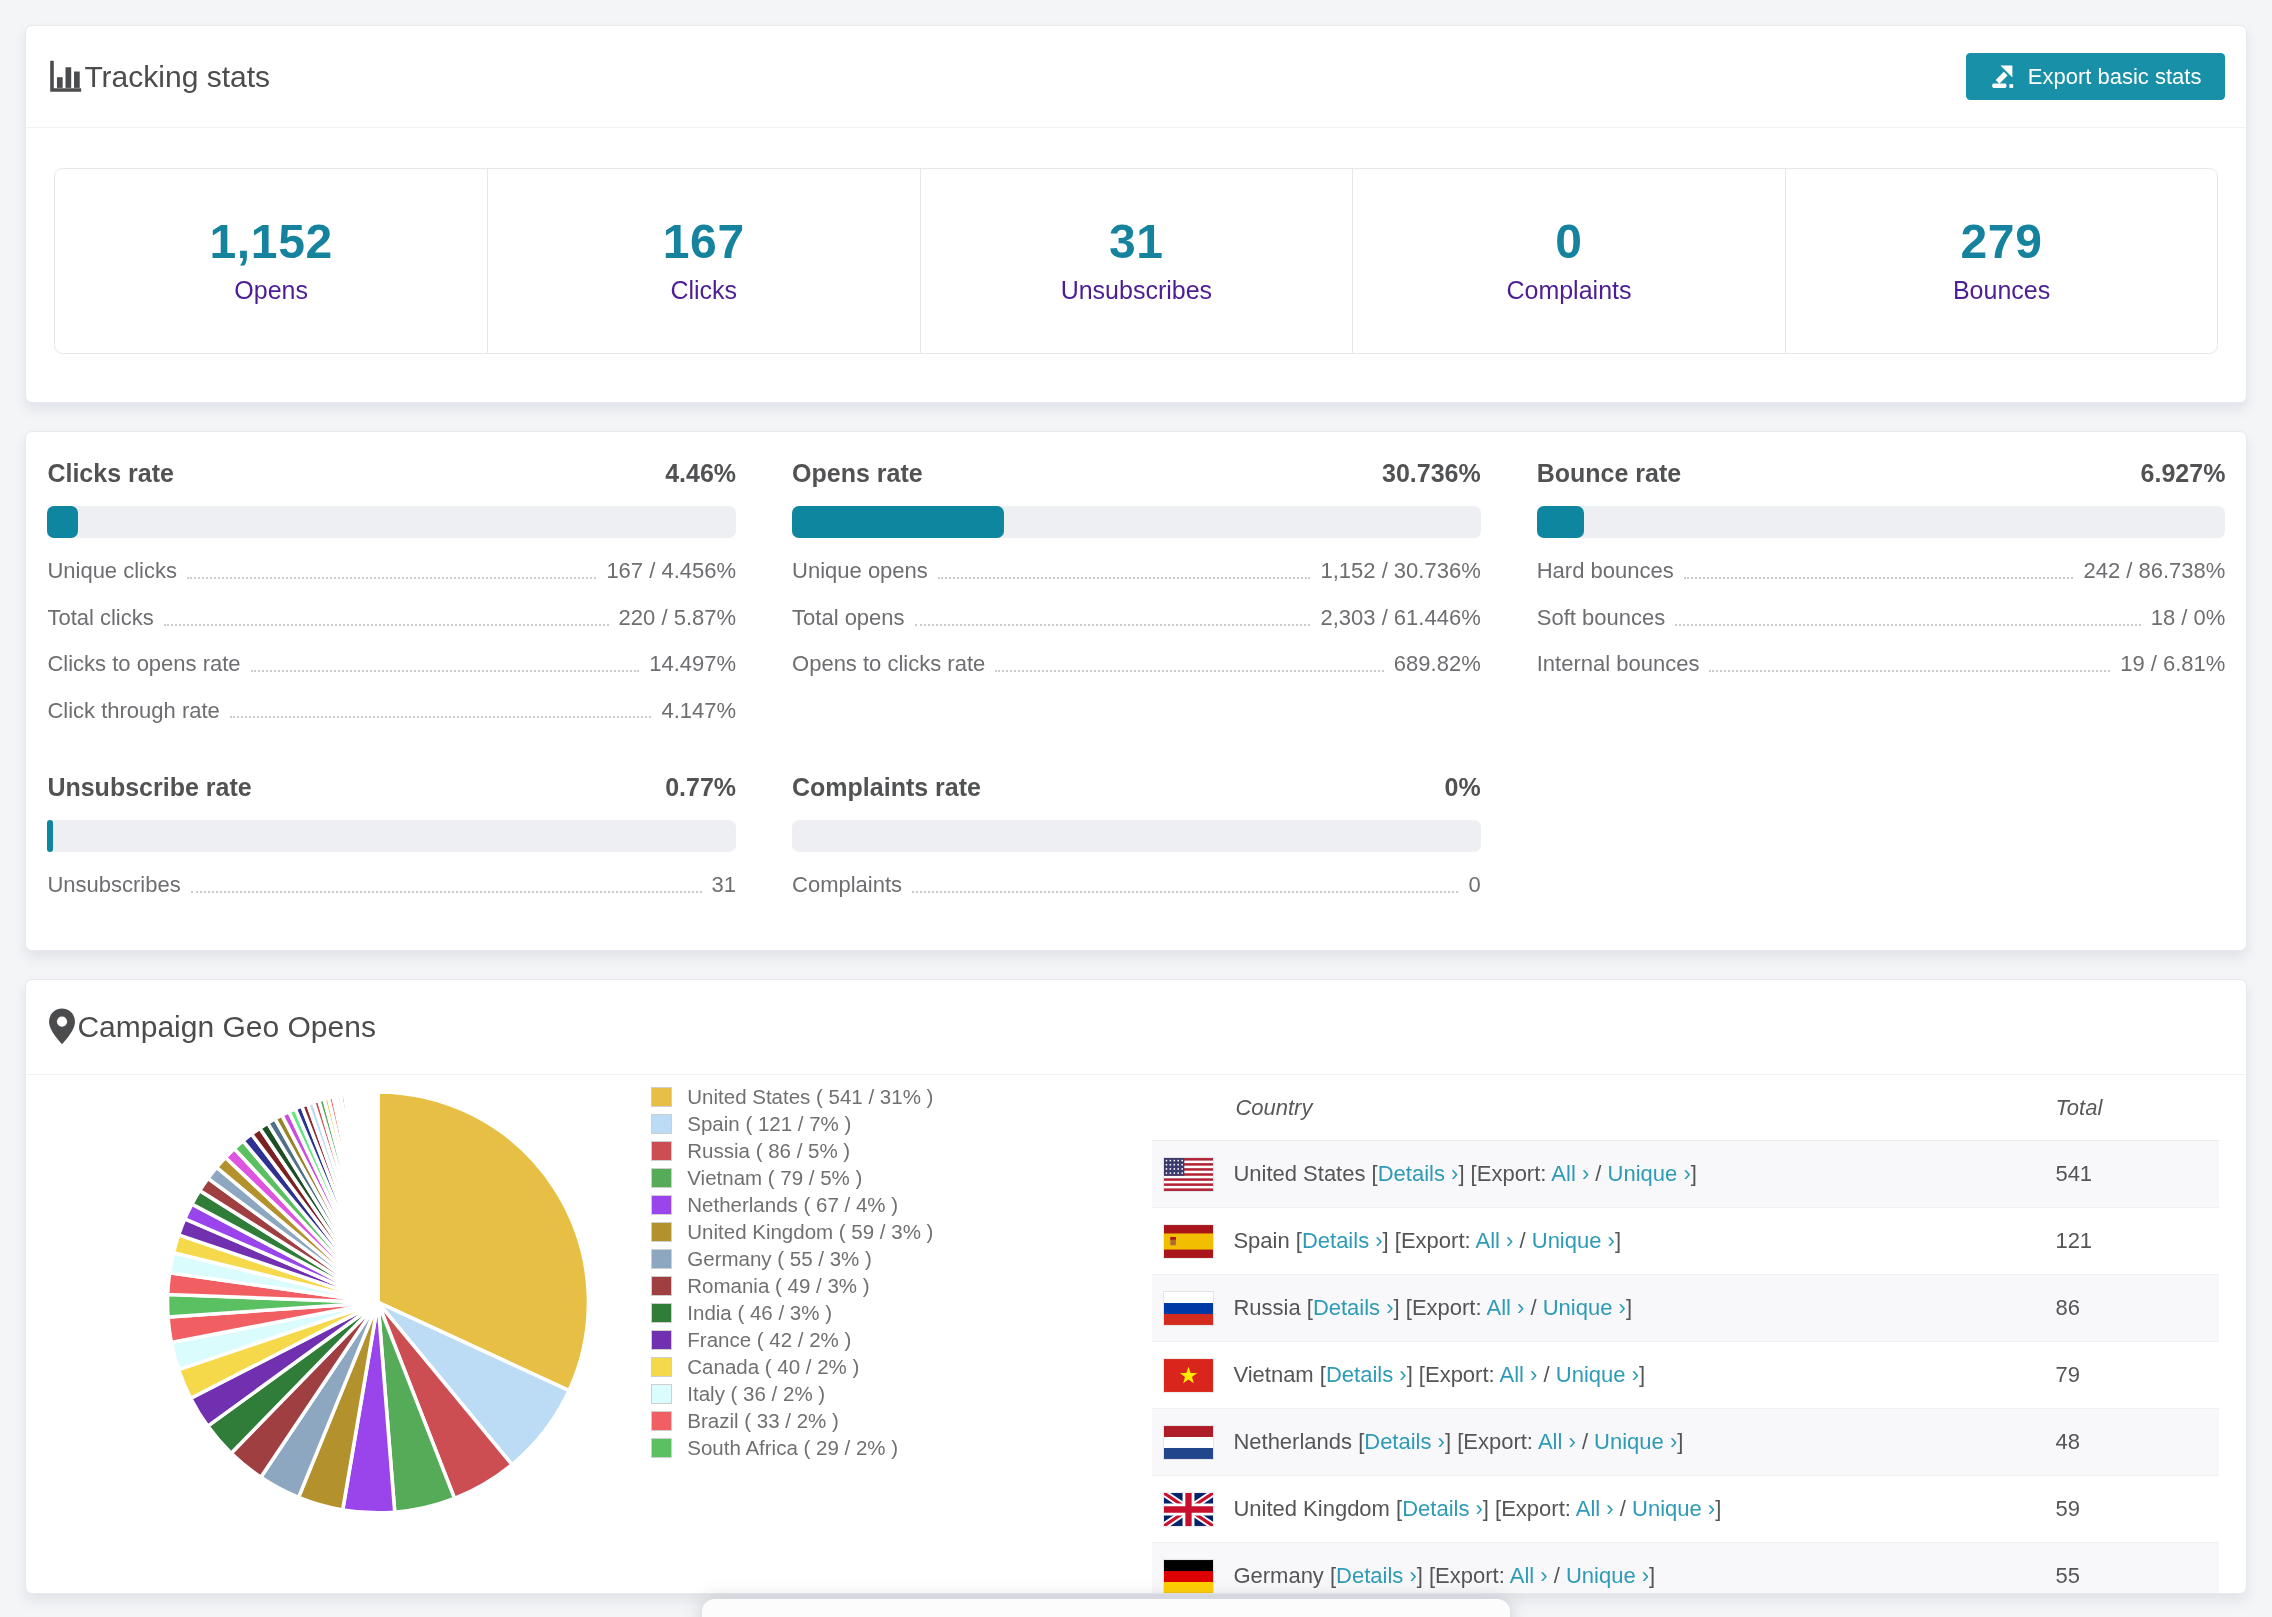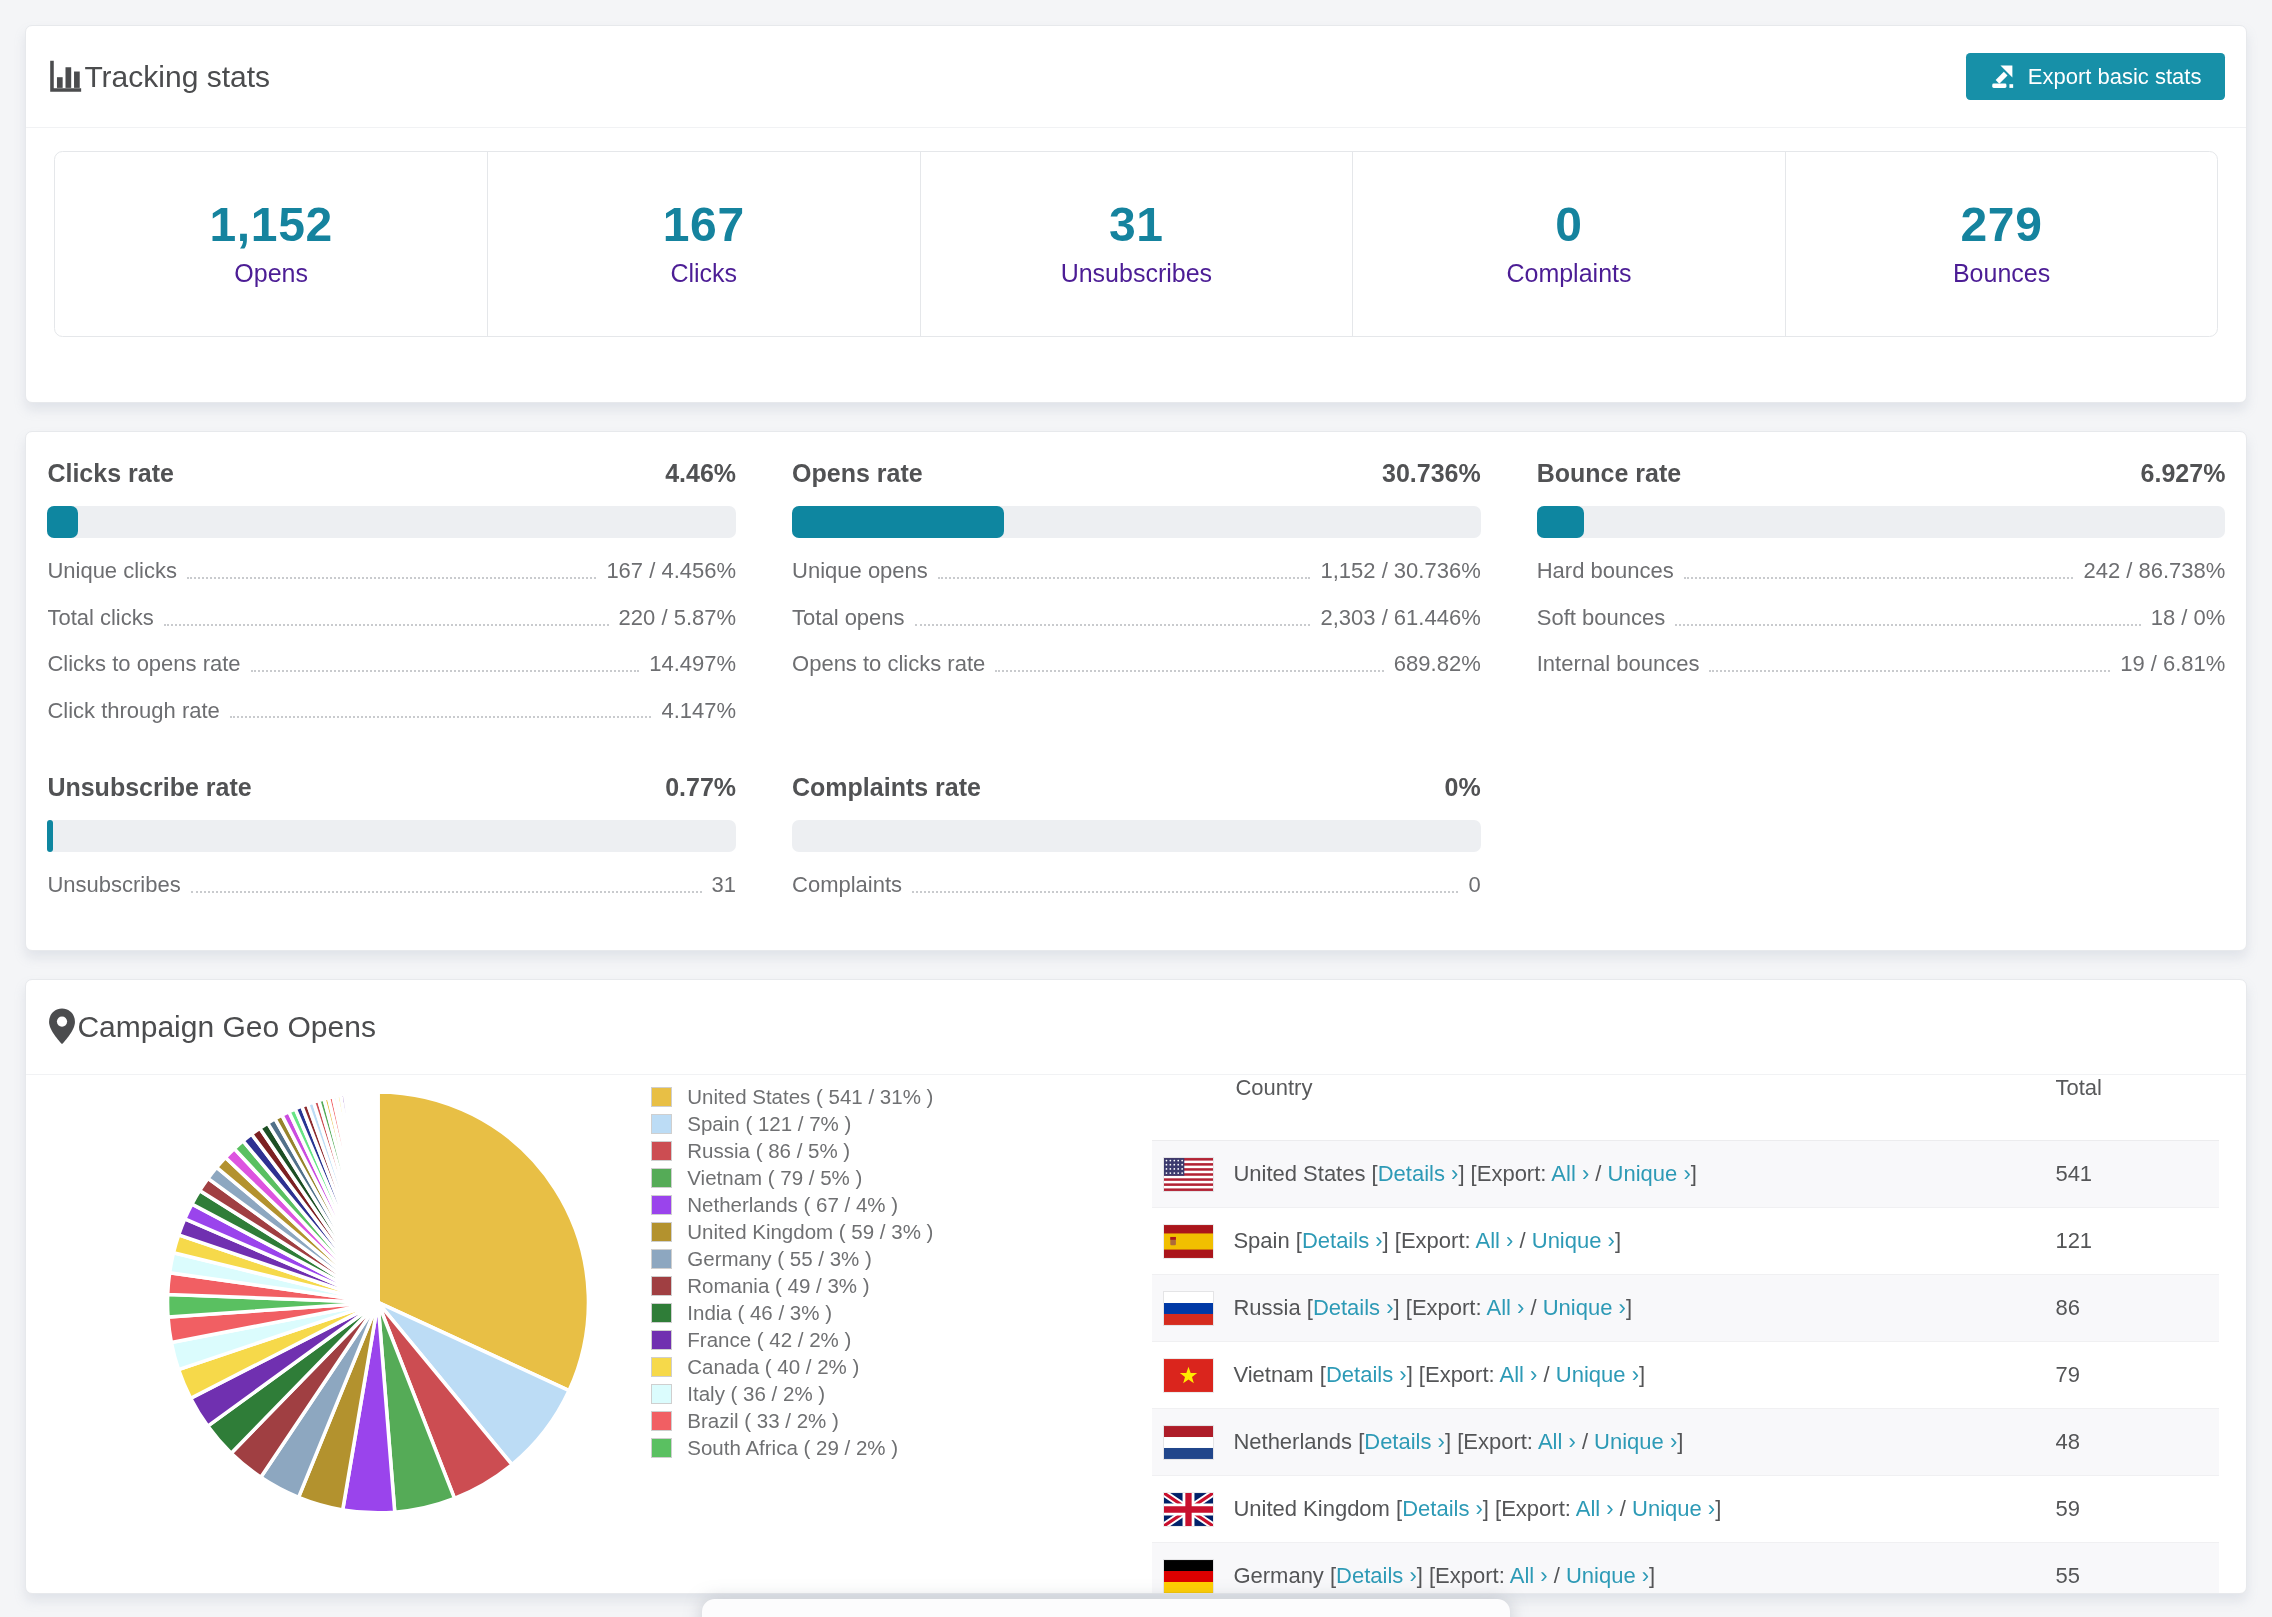--- a/index.html
+++ b/index.html
@@ -27,21 +27,21 @@
 
   
   .btn-export{
     display:flex;align-items:center;gap:12.7px;border:none;cursor:pointer;
     background:#1790a8;color:#ffffff;font-size:22px;height:47px;padding:0 24px;
     border-radius:4.2px;font-family:inherit;
   }
 
   
   .stats-row{
-    margin:23px 28px;border:1.4px solid #e5e7ea;border-radius:8.5px;
+    margin:40px 28px;border:1.4px solid #e5e7ea;border-radius:8.5px;
     display:flex;height:186px;box-sizing:border-box;background:#fff;
   }
   .stat-cell{flex:1;text-align:center;padding-top:45px;}
   .stat-cell + .stat-cell{border-left:1.4px solid #e5e7ea;}
   .stat-value{font-size:48px;font-weight:bold;color:#15839e;letter-spacing:0.7px;}
   .stat-label{font-size:25px;color:#4c1d95;margin-top:7px;}
 
   
   #rates-grid{
     padding:27px 21px;display:grid;grid-template-columns:repeat(3,1fr);
@@ -60,22 +60,22 @@
 
   
   #geo-content{position:relative;height:515px;}
   #geo-pie{position:absolute;left:126px;top:0px;}
   #geo-legend{position:absolute;left:625px;top:8.5px;list-style:none;margin:0;padding:0;}
   #geo-legend li{display:flex;align-items:center;height:27px;font-size:20.5px;color:#6f7072;}
   .swatch{width:18.4px;height:18.4px;border:1.4px solid #cfcfcf;margin-right:15.5px;flex:none;box-sizing:content-box;}
 
   
   #geo-table{position:absolute;left:1126px;top:0;width:1067px;}
-  .g-head{height:65px;display:flex;align-items:flex-start;border-bottom:1.4px solid #ececee;
-          font-size:22px;color:#58595b;position:relative;}
+  .g-head{height:65px;display:flex;align-items:center;border-bottom:1.4px solid #ececee;
+          font-size:22px;color:#58595b;position:relative;font-style:italic;}
   .g-head .h-country{margin-left:83px;}
   .g-head .h-total{position:absolute;left:903px;}
   .g-row{height:67px;display:flex;align-items:center;position:relative;
          border-bottom:1.4px solid #f0f0f2;padding-left:12px;box-sizing:border-box;font-size:22px;color:#545557;}
   .g-row.alt{background:#f8f8fa;}
   .flag{width:49px;height:33px;margin-right:20px;flex:none;display:block;}
   .flag svg{display:block;outline:0.7px solid rgba(0,0,0,0.08);}
   .g-total{position:absolute;left:903px;}
   .lnk{color:#2d9ab6;text-decoration:none;cursor:pointer;}
   .g-text{white-space:nowrap;}

